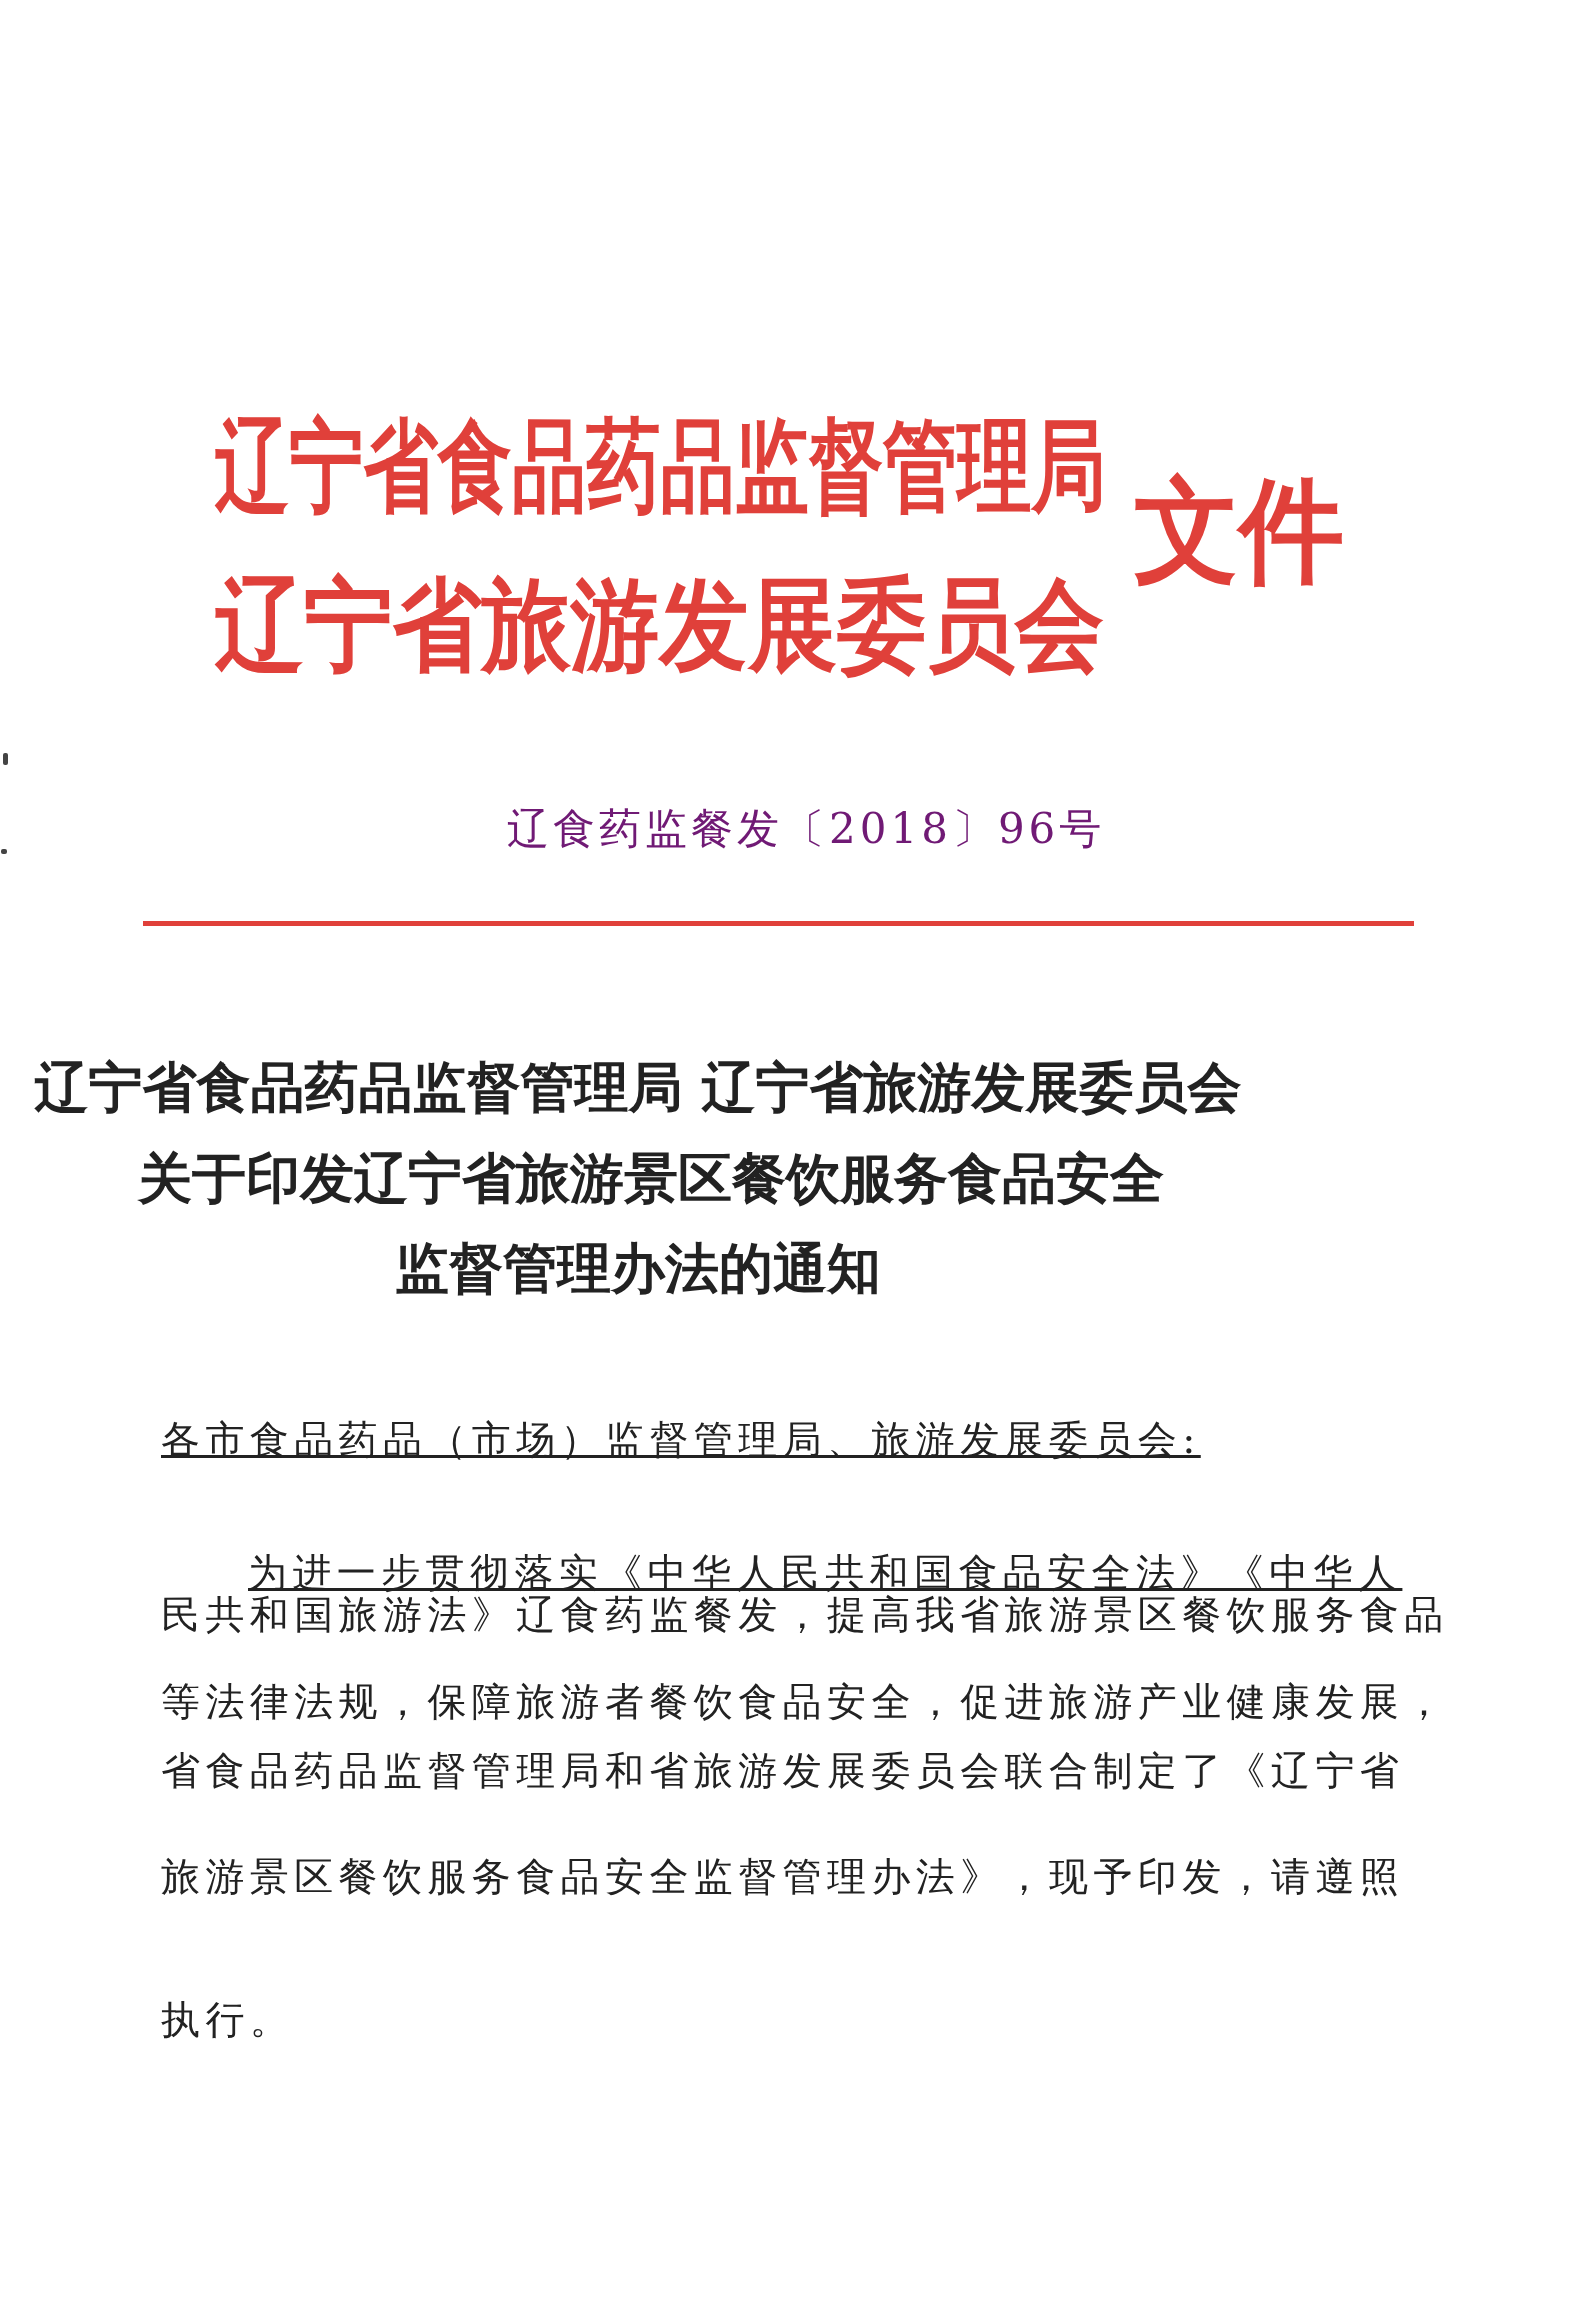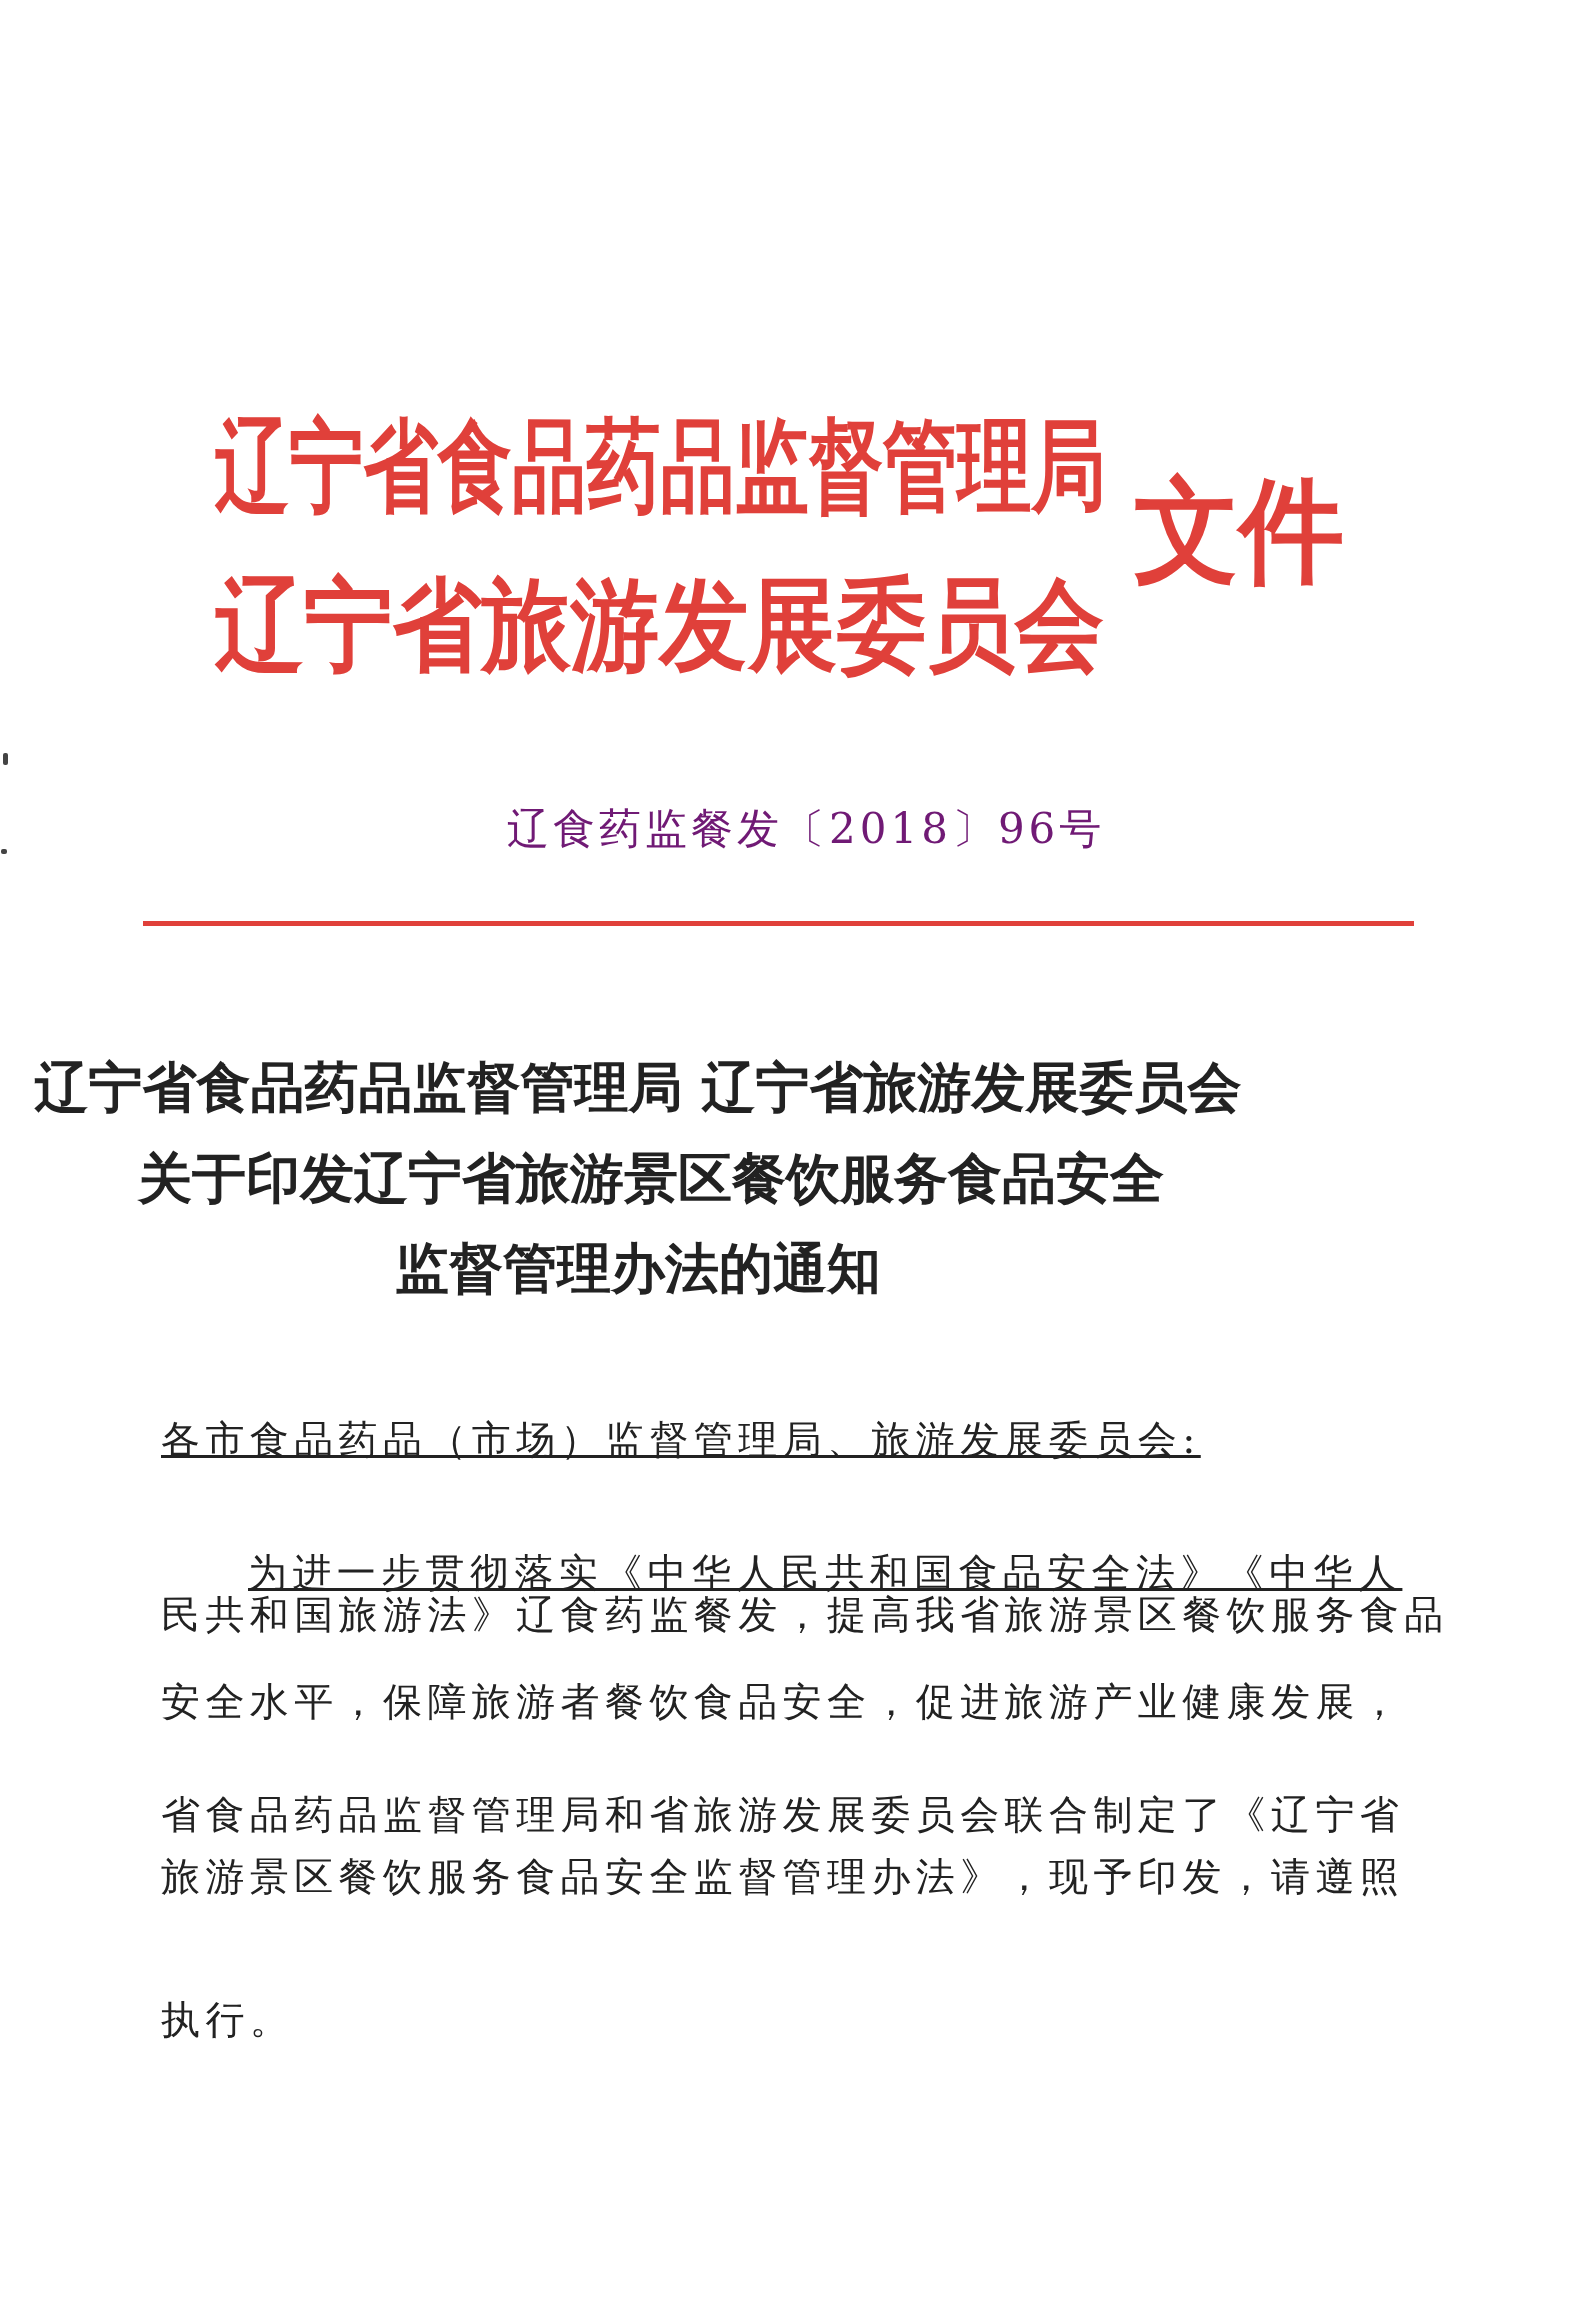--- a/index.html
+++ b/index.html
@@ -30,17 +30,17 @@
 
 <div class="abs" id="redline"></div>
 
 <div class="abs title" id="t1">辽宁省食品药品监督管理局 辽宁省旅游发展委员会</div>
 <div class="abs title" id="t2">关于印发辽宁省旅游景区餐饮服务食品安全</div>
 <div class="abs title" id="t3">监督管理办法的通知</div>
 
 <div class="abs body-line" style="top:1416px;text-decoration:underline;">各市食品药品（市场）监督管理局、旅游发展委员会:</div>
 <div class="abs body-line" style="top:1549px;left:248px;text-decoration:underline;">为进一步贯彻落实《中华人民共和国食品安全法》《中华人</div>
 <div class="abs body-line" style="top:1591px;">民共和国旅游法》辽食药监餐发，提高我省旅游景区餐饮服务食品</div>
-<div class="abs body-line" style="top:1678px;">安全水平，保障旅游者餐饮食品安全，促进旅游产业健康发展，</div>
-<div class="abs body-line" style="top:1791px;">省食品药品监督管理局和省旅游发展委员会联合制定了《辽宁省</div>
+<div class="abs body-line" style="top:1678px;">等法律法规，保障旅游者餐饮食品安全，促进旅游产业健康发展，</div>
+<div class="abs body-line" style="top:1747px;">省食品药品监督管理局和省旅游发展委员会联合制定了《辽宁省</div>
 <div class="abs body-line" style="top:1853px;">旅游景区餐饮服务食品安全监督管理办法》，现予印发，请遵照</div>
 <div class="abs body-line" style="top:1996px;">执行。</div>
 
 
 </body></html>

